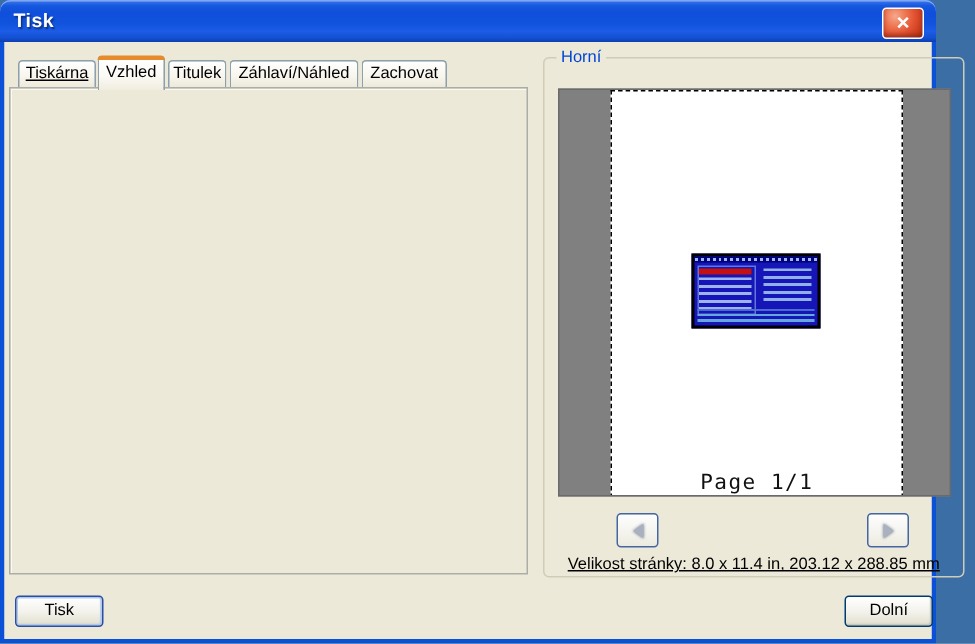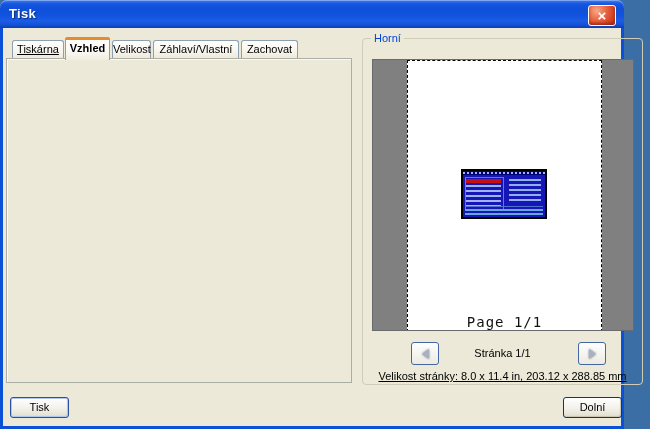--- a/index.html
+++ b/index.html
@@ -41,21 +41,21 @@
   }
   .tab.active {
     top:9px; height:23px; z-index:4; line-height:21px;
     background:linear-gradient(180deg,#FFFFFF 0%,#FBFAF6 55%,#F0EDDF 100%);
   }
   .tab.active::before {
     content:""; position:absolute; top:-1px; left:-1px; right:-1px; height:3px;
     background:#E68B2C; border-radius:3px 3px 0 0;
   }
   .tab0 { left:9px;   width:52px;text-decoration:underline; }
-  .tab1 { left:62px;  width:45px;font-weight:bold; }
+  .tab1 { left:62px;  width:45px; }
   .tab2 { left:109px; width:39px; }
   .tab3 { left:150px; width:86px; }
   .tab4 { left:238px; width:57px; }
 
   .tab-panel {
     position:absolute; left:3px; top:30px; width:346px; height:325px; z-index:1;
     border:1px solid #ABAEA6; background:#ECE9D8;
     box-shadow:inset 1px 1px 0 #FAF9F4;
   }
 
@@ -154,22 +154,22 @@
 
   <div class="titlebar">
     <span class="title-text">Tisk</span>
     <div class="close-btn">×</div>
   </div>
 
   <div class="body">
 
     <div class="tab tab0">Tiskárna</div>
     <div class="tab tab1 active">Vzhled</div>
-    <div class="tab tab2">Velikost</div>
-    <div class="tab tab3">Záhlaví/Vlastní</div>
+    <div class="tab tab2">Titulek</div>
+    <div class="tab tab3">Záhlaví/Náhled</div>
     <div class="tab tab4">Zachovat</div>
 
     <div class="tab-panel"></div>
 
     <div class="group" style="left:11px; top:36px; width:330px; height:141px;">
       <span class="glabel">Vzhled stránky</span>
 
       <div class="combo" style="left:18px; top:21px; width:306px;">
         <span class="ctext">Jeden obrázek - vlastní velikost</span>
         <span class="cdrop">
@@ -295,21 +295,20 @@
             <div class="linesR"></div>
             <div class="bot"></div>
           </div>
           <div class="page-label">Page 1/1</div>
         </div>
       </div>
 
       <div class="nav-btn" style="left:48px; top:303px;">
           <span class="arr-left"></span>
         </div>
-      <span class="center-text" style="top:308px;">Stránka 1/1</span>
       <div class="nav-btn" style="left:215px; top:303px;">
           <span class="arr-right"></span>
         </div>
 
       <span class="center-text" style="top:331px;text-decoration:underline;">Velikost stránky: 8.0 x 11.4 in, 203.12 x 288.85 mm</span>
     </div>
 
     <div class="btn default" style="left:7px; top:369px; width:59px;">Tisk</div>
     <div class="btn" style="left:560px; top:369px; width:59px;">Dolní</div>
 

